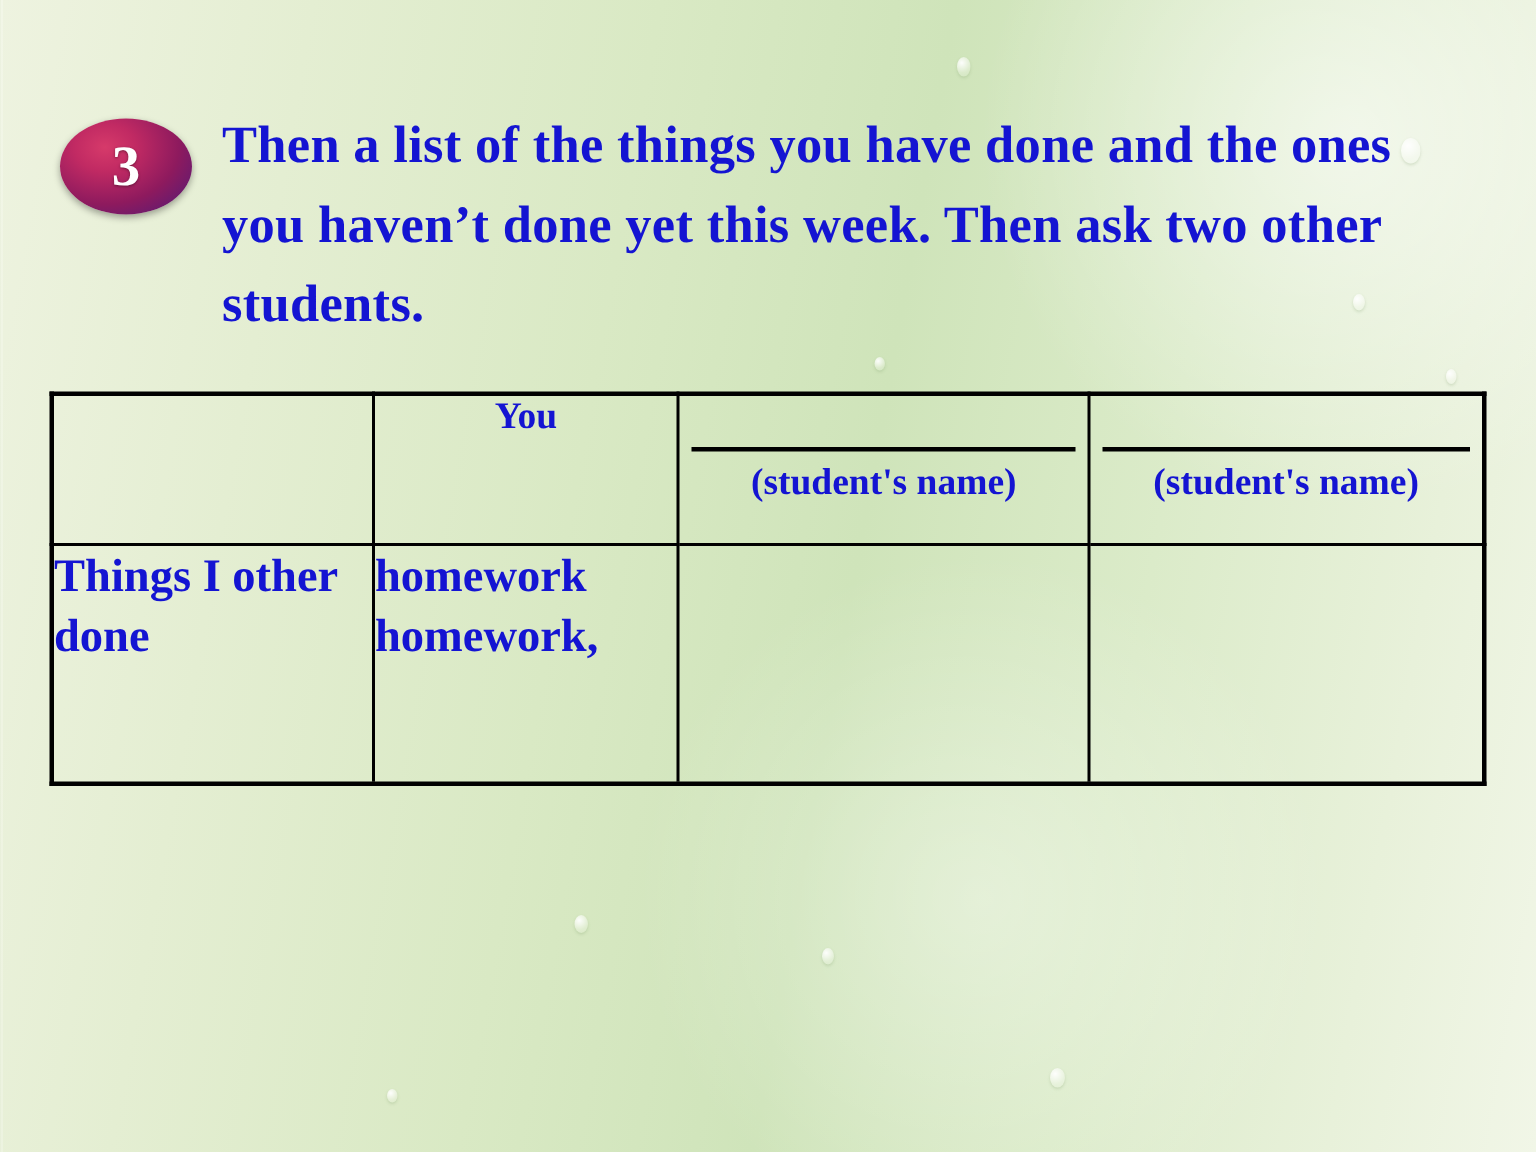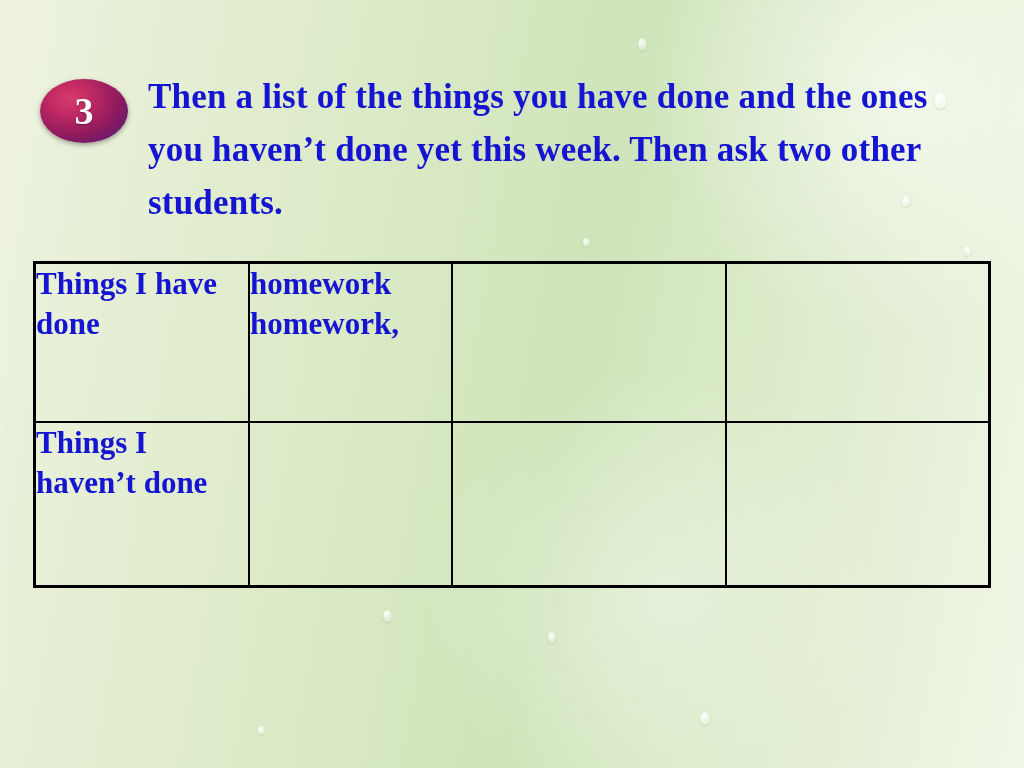--- a/index.html
+++ b/index.html
@@ -168,27 +168,33 @@
   <div class="prompt">Then a list of the things you have done and the ones you haven’t done yet this week. Then ask two other students.</div>
 
   <table class="grid">
     <colgroup>
       <col class="col-label">
       <col class="col-you">
       <col class="col-s1">
       <col class="col-s2">
     </colgroup>
     <tbody>
+      <tr class="hdr-row">
+        <td class="hdr-empty"></td>
+        <td class="hdr-you">You</td>
+        <td class="hdr-name">
+          <div class="name-line"></div>
+          <div class="name-caption">(student's name)</div>
+        </td>
+        <td class="hdr-name">
+          <div class="name-line"></div>
+          <div class="name-caption">(student's name)</div>
+        </td>
+      </tr>
       <tr class="row-1">
-        <td class="cell-label">Things I have done</td>
+        <td class="cell-label">Things I other done</td>
         <td class="cell-entry">homework homework,</td>
-        <td class="cell-blank"></td>
-        <td class="cell-blank"></td>
-      </tr>
-      <tr class="row-2">
-        <td class="cell-label">Things I haven’t done</td>
-        <td class="cell-entry"></td>
         <td class="cell-blank"></td>
         <td class="cell-blank"></td>
       </tr>
     </tbody>
   </table>
 </div>
 
 </body></html>

